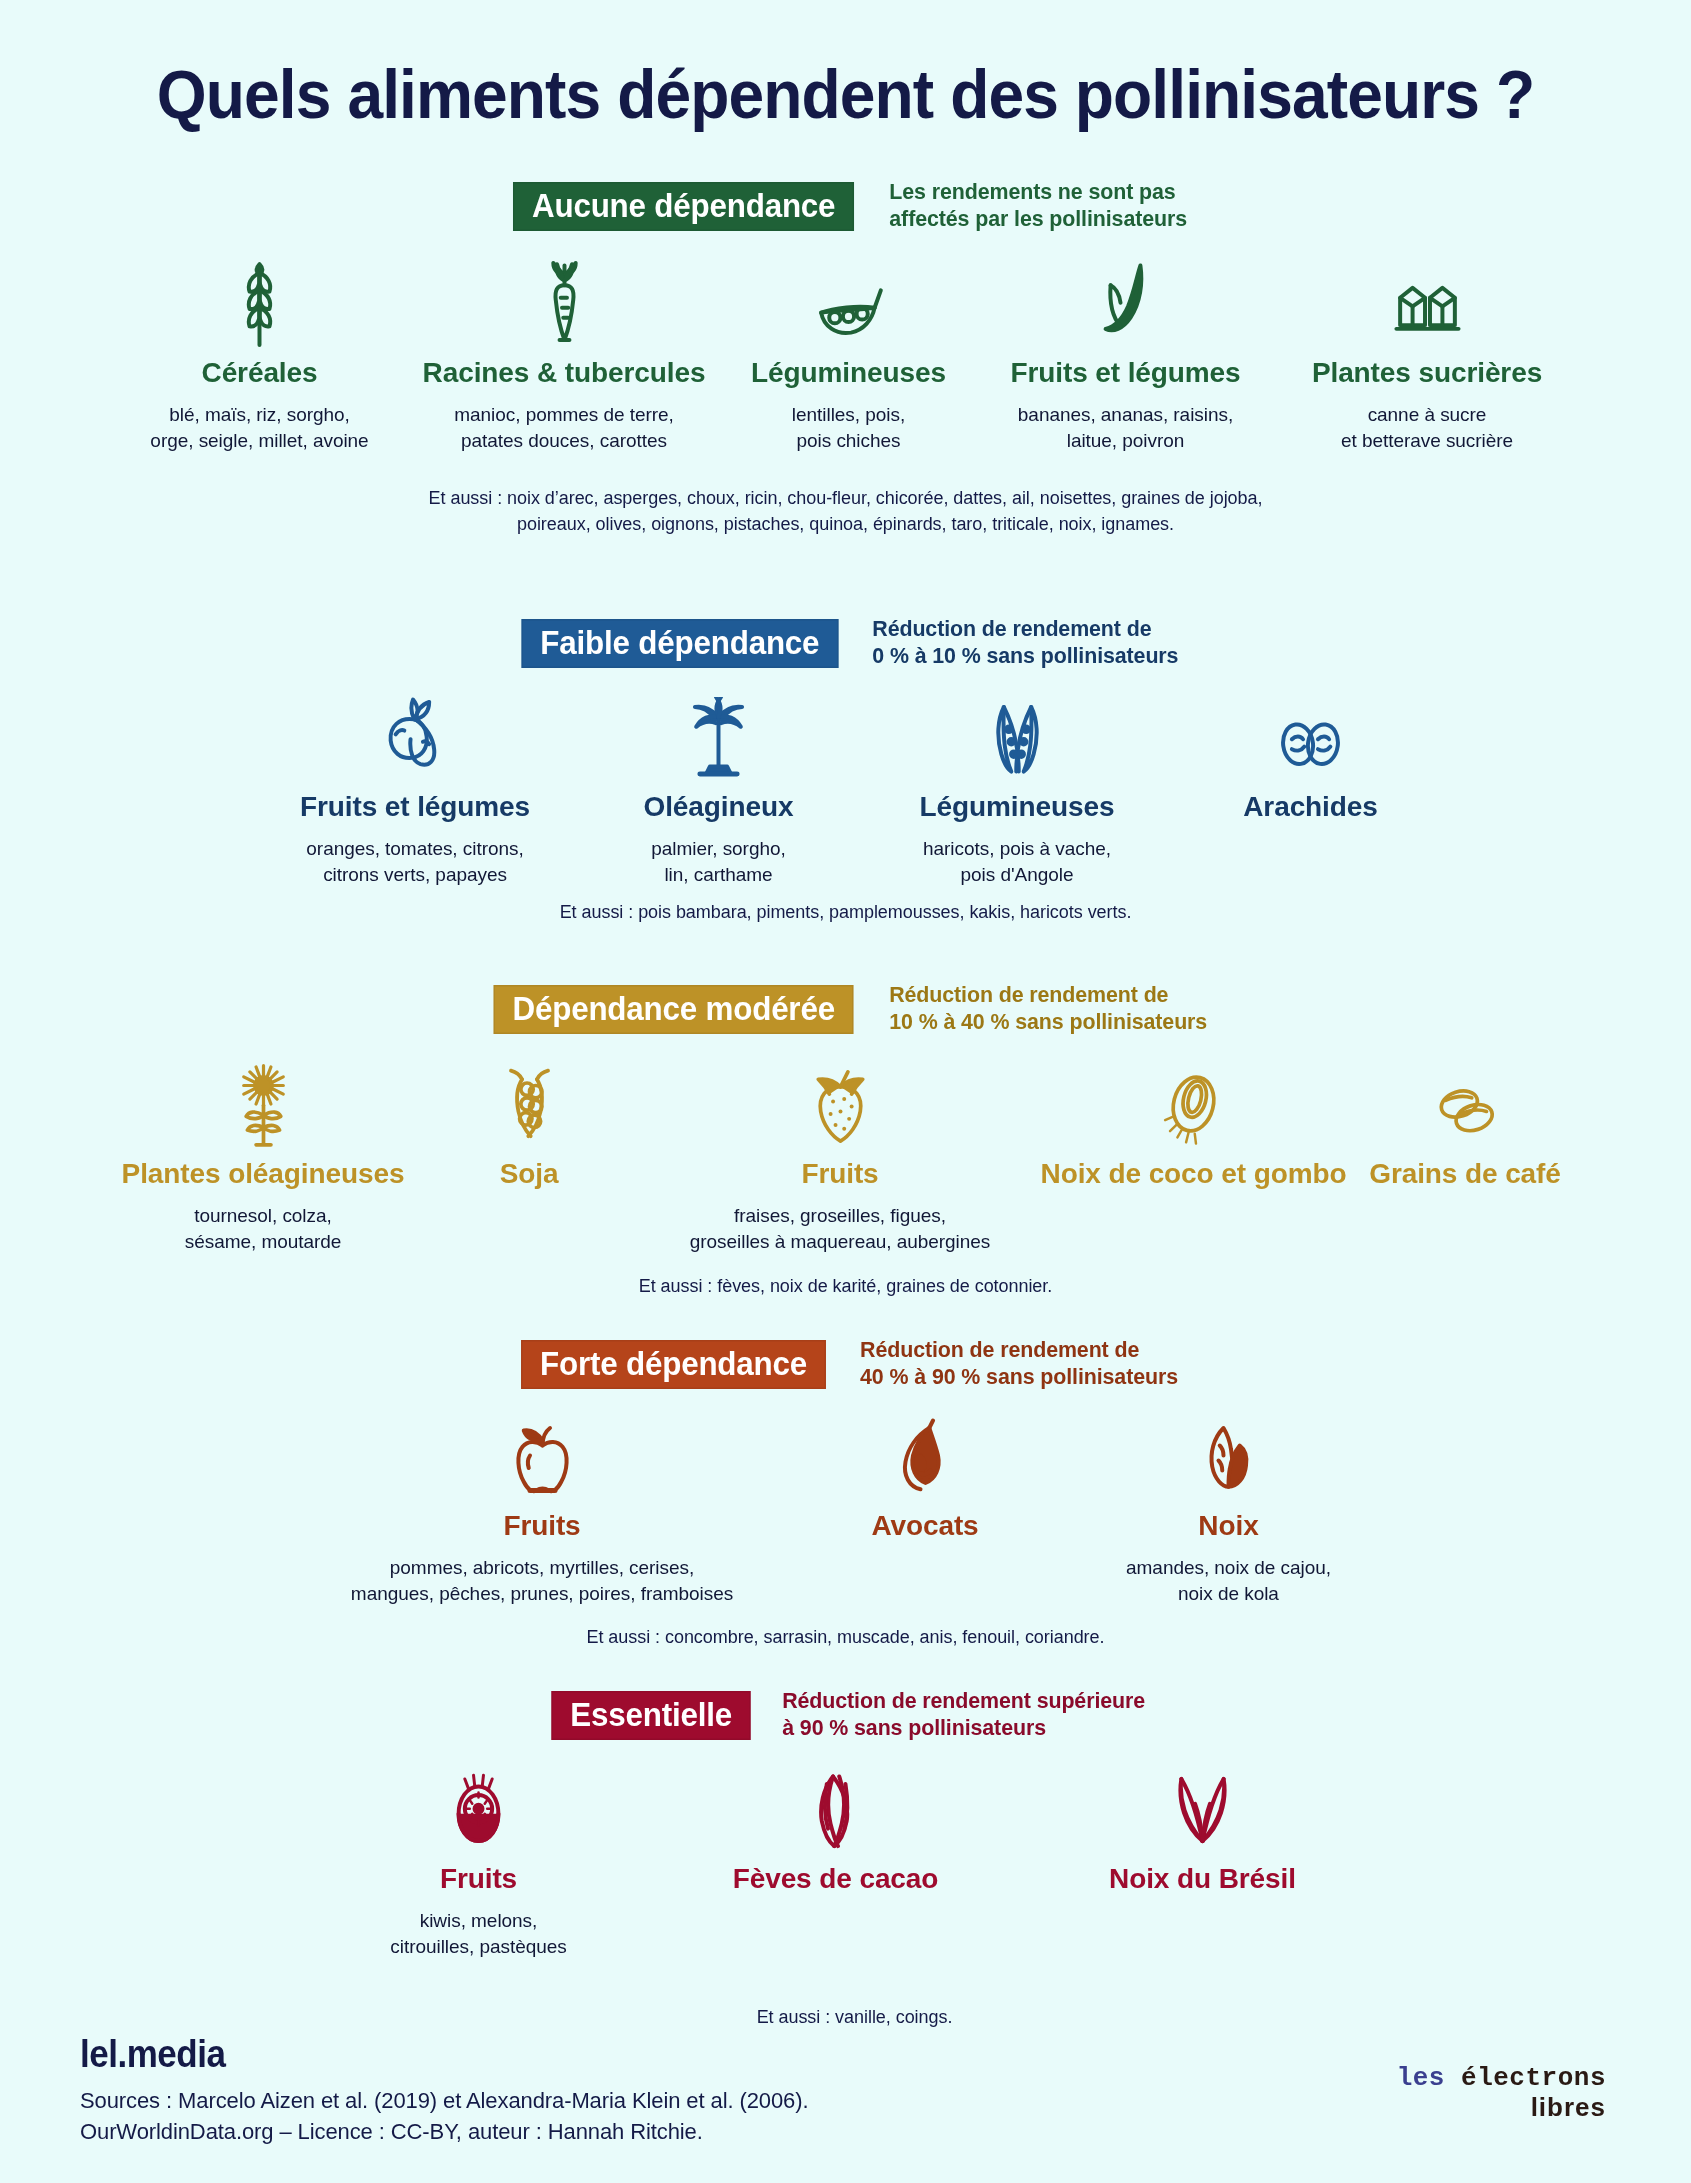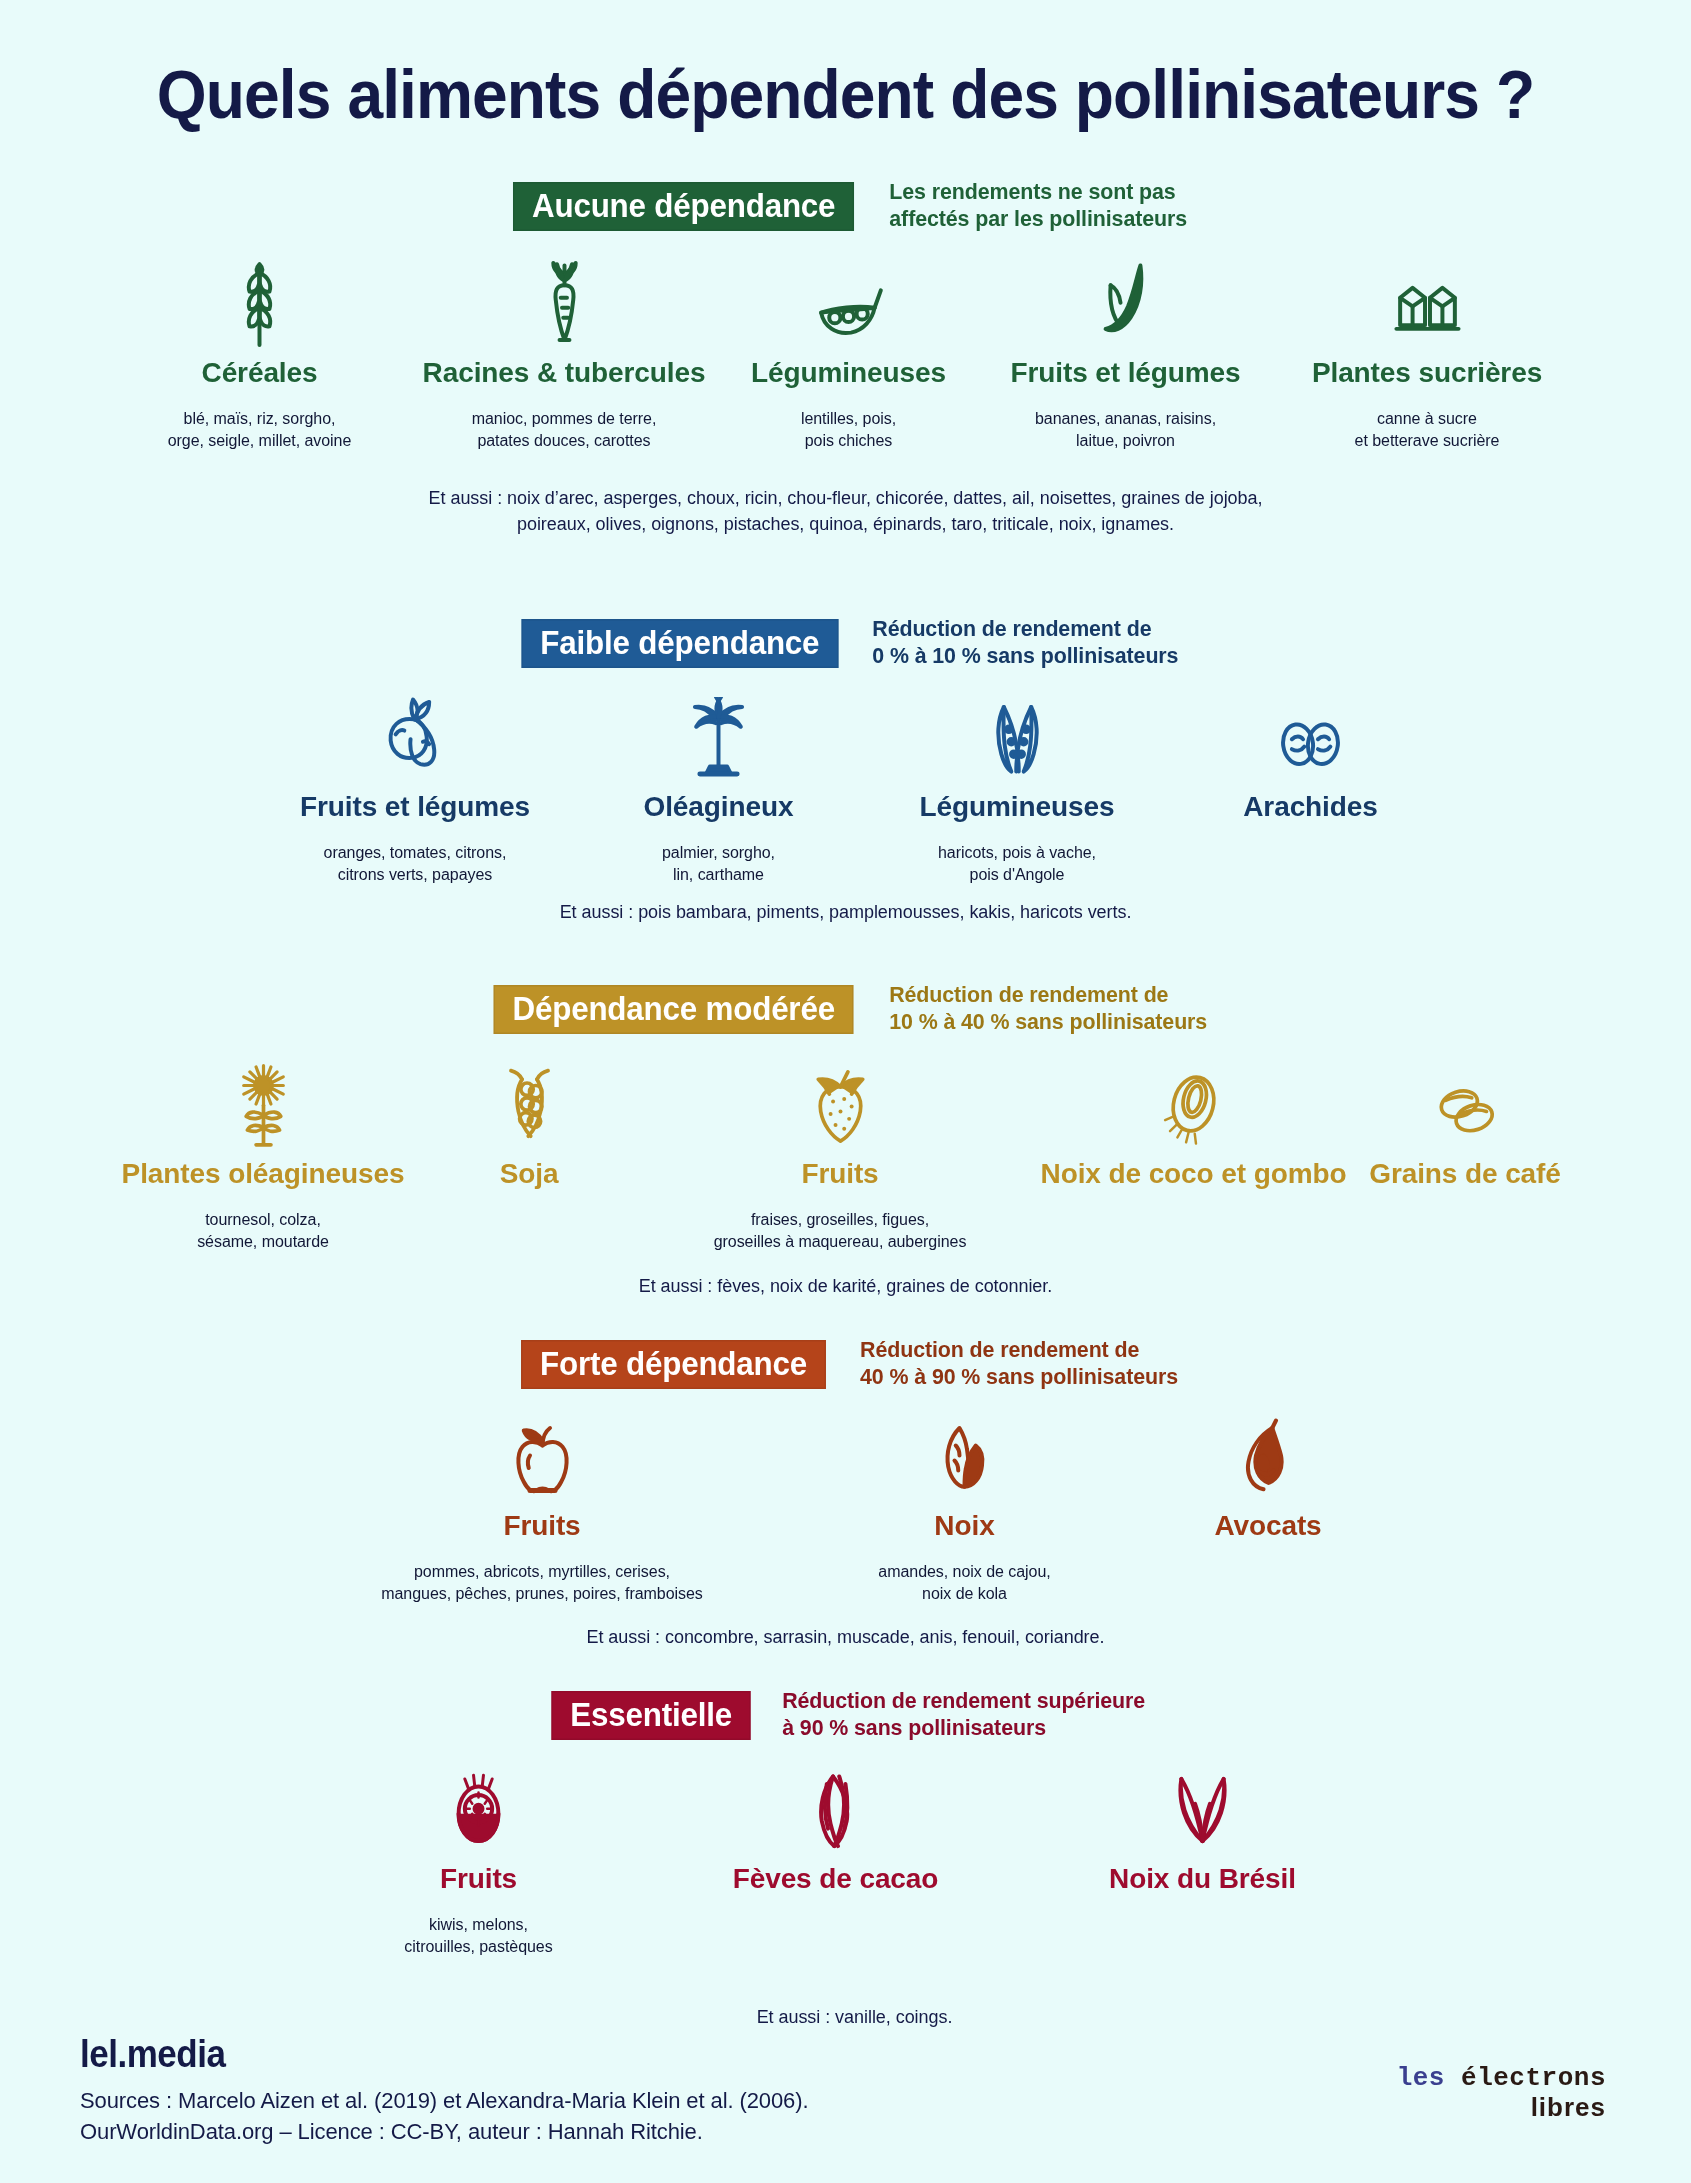--- a/index.html
+++ b/index.html
@@ -60,22 +60,22 @@
     text-align:center;
   }
   .ico{display:block;}
   .ico svg{display:block;}
   .item-title{
     font-size:28px;font-weight:bold;line-height:1.12;
     letter-spacing:-0.1px;margin-top:7px;
     white-space:nowrap;
   }
   .item-desc{
-    font-size:16px;line-height:1.34;
-    color:#111736;margin-top:20px;
+    font-size:19px;line-height:1.34;
+    color:#111736;margin-top:14px;
     letter-spacing:-0.05px;
     white-space:pre-line;
   }
   .etaussi{
     position:absolute;left:0;right:0;
     text-align:center;
     font-size:18px;line-height:1.45;
     color:#141a47;
     letter-spacing:-0.05px;
     white-space:pre-line;
@@ -464,50 +464,50 @@
             <path d="M20 30c-2 3-2 7-1 10"></path>
             <path d="M20 58h20" stroke-width="4"></path>
           </g>
             </svg>
         </span>
         <div class="item-title" style="color:#9e3a14;">Fruits</div>
         <div class="item-desc">pommes, abricots, myrtilles, cerises,
 mangues, pêches, prunes, poires, framboises</div>
       </div>
 
-      <div class="item" style="width:278px;">
-        <span class="ico">
-          <svg width="75" height="85" viewBox="0 0 60 68">
-              <g fill="none" stroke="#9e3a14" stroke-width="3.2" stroke-linecap="round" stroke-linejoin="round">
-            <path d="M26 8c-8 8-11 20-9 31 2 10 8 16 13 16 3-8 4-20 2-30-1-7-3-12-6-17z"></path>
-            <path d="M30 55c7 0 13-7 14-17 1-7-1-13-5-16-4 5-7 12-8 19-1 5-1 10-1 14z" fill="#9e3a14"></path>
-            <path d="M23 22c2 2 3 5 3 8"></path>
-                <path d="M22 34c2 2 3 5 3 8"></path>
-          </g>
-            </svg>
-        </span>
-        <div class="item-title" style="color:#9e3a14;">Noix</div>
-        <div class="item-desc">amandes, noix de cajou,
-noix de kola</div>
-      </div>
-
       <div class="item" style="width:199px;">
         <span class="ico">
           <svg width="75" height="85" viewBox="0 0 60 68">
               <g fill="none" stroke="#9e3a14" stroke-width="3.2" stroke-linecap="round" stroke-linejoin="round">
             <path d="M33 8c-6 6-11 14-13 22-2 10 2 19 10 22 8-3 12-12 10-22-2-8-5-16-7-22z" fill="#9e3a14"></path>
             <path d="M33 8c-10 6-17 16-19 27-2 11 3 20 12 22"></path>
             <path d="M26 30c-4 3-5 8-3 12 3 4 8 4 11 0"></path>
             <ellipse cx="26" cy="36" rx="5" ry="7" transform="rotate(-12 26 36)" fill="#9e3a14" stroke="none"></ellipse>
             <path d="M33 8l3-6"></path>
           </g>
             </svg>
         </span>
         <div class="item-title" style="color:#9e3a14;">Avocats</div>
         <div class="item-desc"></div>
+      </div>
+
+      <div class="item" style="width:278px;">
+        <span class="ico">
+          <svg width="75" height="85" viewBox="0 0 60 68">
+              <g fill="none" stroke="#9e3a14" stroke-width="3.2" stroke-linecap="round" stroke-linejoin="round">
+            <path d="M26 8c-8 8-11 20-9 31 2 10 8 16 13 16 3-8 4-20 2-30-1-7-3-12-6-17z"></path>
+            <path d="M30 55c7 0 13-7 14-17 1-7-1-13-5-16-4 5-7 12-8 19-1 5-1 10-1 14z" fill="#9e3a14"></path>
+            <path d="M23 22c2 2 3 5 3 8"></path>
+                <path d="M22 34c2 2 3 5 3 8"></path>
+          </g>
+            </svg>
+        </span>
+        <div class="item-title" style="color:#9e3a14;">Noix</div>
+        <div class="item-desc">amandes, noix de cajou,
+noix de kola</div>
       </div>
     </div>
 
     <div class="etaussi" style="top:287px;text-align:center;">Et aussi : concombre, sarrasin, muscade, anis, fenouil, coriandre.</div>
   </div>
 
   <div class="section" style="top:1688px;">
     <div class="sec-head">
       <div class="badge" style="background:#9e0b2e;">Essentielle</div>
       <div class="sec-sub" style="color:#8a0b2b;">

